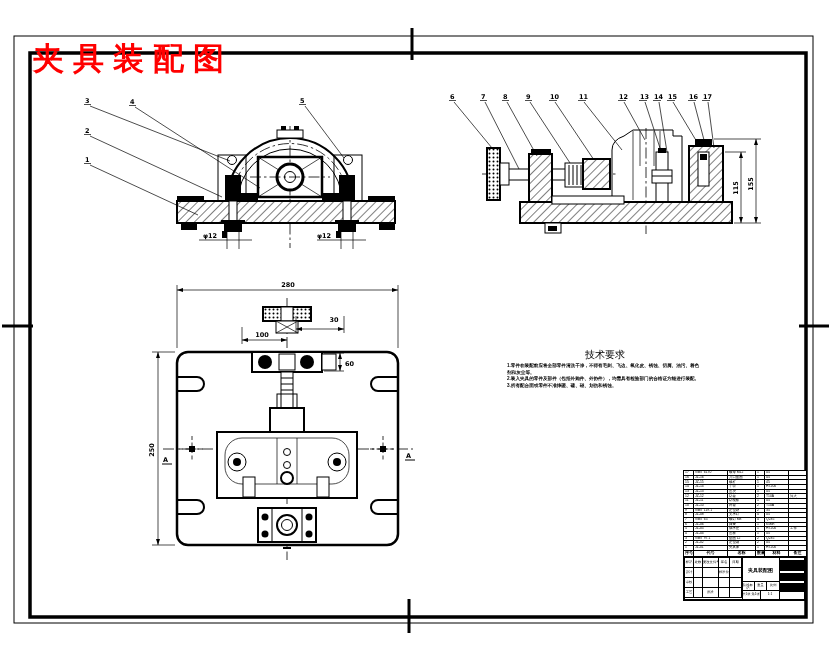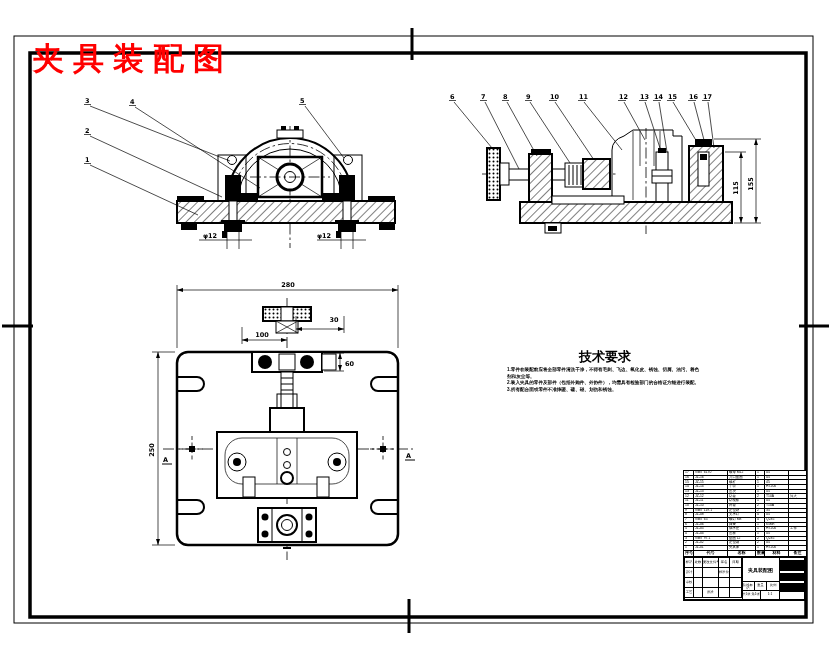--- a/index.html
+++ b/index.html
@@ -4,21 +4,21 @@
 <style>
   html,body{margin:0;padding:0;background:#ffffff;}
   .sheet{position:relative;width:830px;height:654px;background:#ffffff;overflow:hidden;
          font-family:"Liberation Sans","DejaVu Sans",sans-serif;}
   .sheet svg{position:absolute;left:0;top:0;}
   
   .dwg-title{position:absolute;left:33px;top:38px;font-size:31px;font-weight:bold;
              color:#ff0000;letter-spacing:9px;white-space:nowrap;}
   
   .techreq{position:absolute;left:507px;top:348px;width:196px;color:#000;}
-  .techreq .tr-title{text-align:center;font-size:13px;font-weight:bold;margin-bottom:1px;}
+  .techreq .tr-title{text-align:center;font-size:10px;font-weight:normal;margin-bottom:1px;}
   .techreq .tr-line{font-size:4.6px;line-height:1.45;font-weight:bold;}
   
   .bom{position:absolute;left:683px;top:470px;width:123px;border-collapse:collapse;
        table-layout:fixed;background:#fff;}
   .bom td{border:1px solid #000;font-size:3.4px;line-height:1;height:3.7px;padding:0 1px;
           overflow:hidden;white-space:nowrap;color:#000;}
   .bom tr.hdr td{height:5px;font-size:4px;font-weight:bold;text-align:center;}
   
   .tblock{position:absolute;left:683px;top:556px;width:123px;height:45px;
           border:2px solid #000;box-sizing:border-box;background:#fff;color:#000;}

